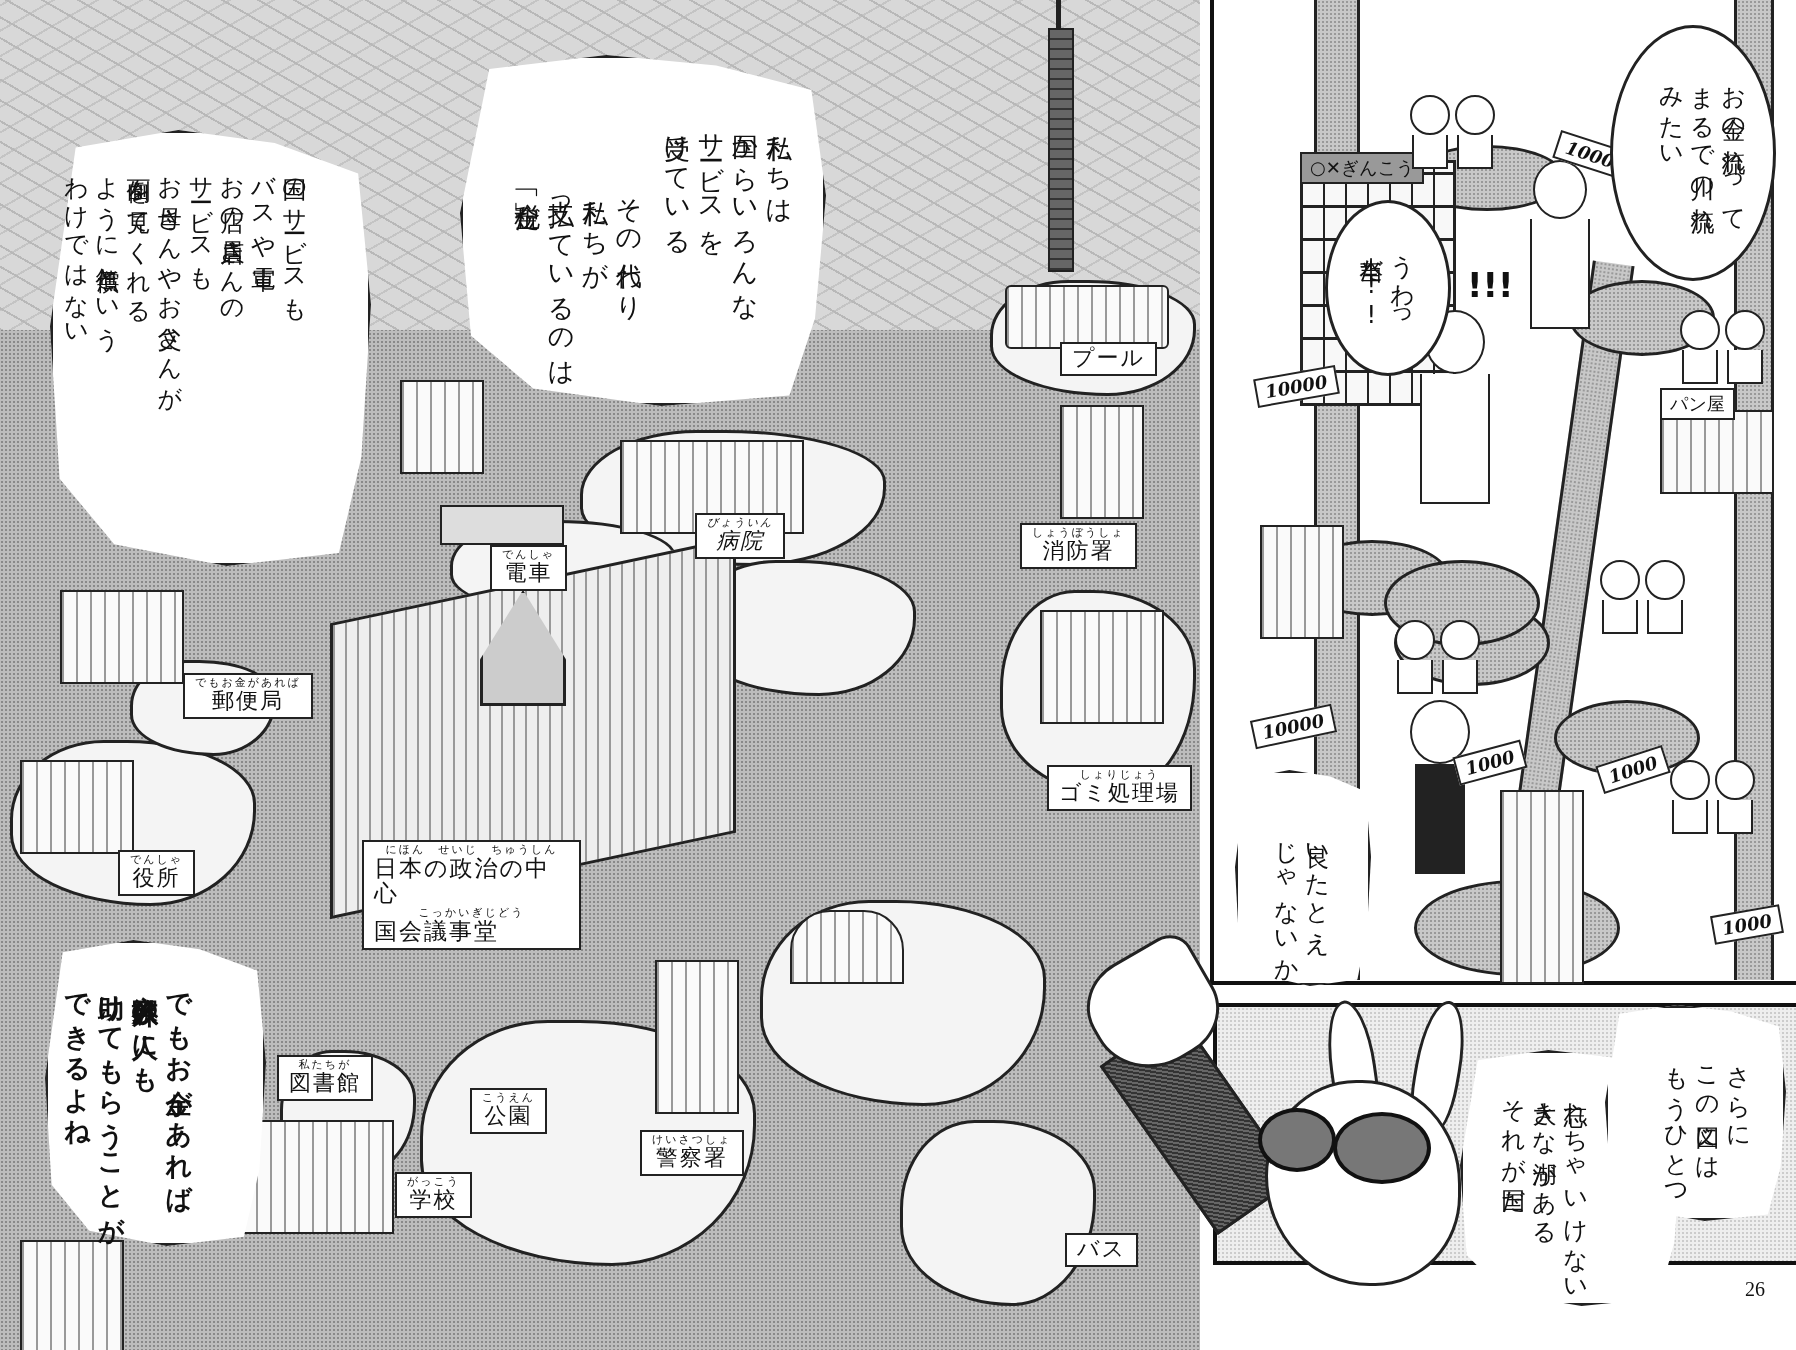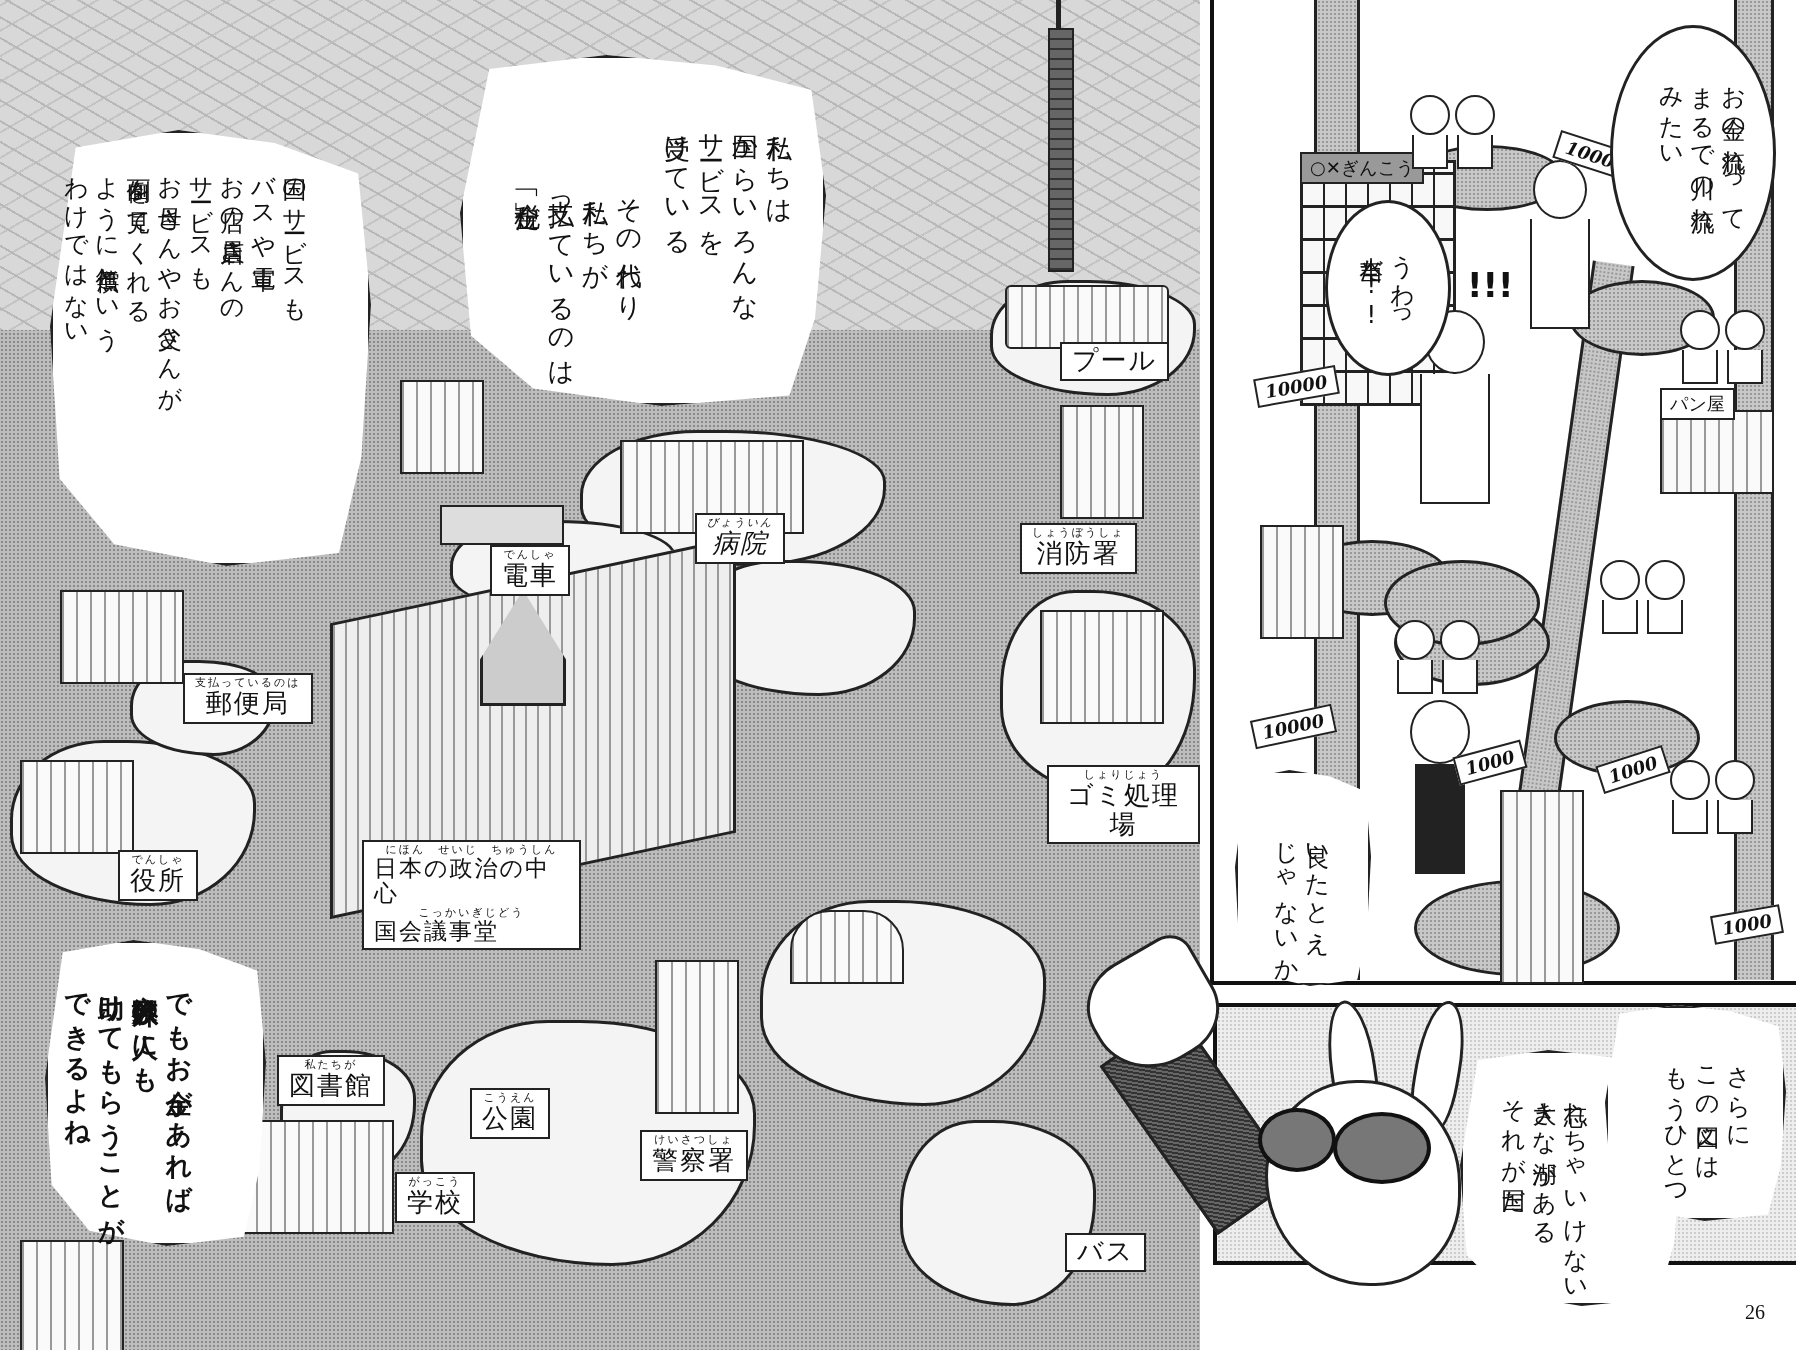--- a/index.html
+++ b/index.html
@@ -15,21 +15,21 @@
       background-image:repeating-linear-gradient(90deg,#999 0 2px,transparent 2px 14px);}
     .tower{position:absolute;left:1048px;top:28px;width:22px;height:240px;background:#666;border:2px solid #222;
       background-image:repeating-linear-gradient(0deg,#333 0 2px,transparent 2px 10px);}
     .tower-tip{position:absolute;left:1056px;top:0;width:5px;height:30px;background:#222;}
     .diet{position:absolute;left:330px;top:580px;width:400px;height:290px;background:#eee;border:3px solid #222;
       transform:skewY(-12deg);background-image:repeating-linear-gradient(90deg,#999 0 2px,transparent 2px 12px);}
     .diet-dome{position:absolute;left:480px;top:590px;width:80px;height:110px;background:#ccc;border:3px solid #222;
       clip-path:polygon(50% 0,100% 60%,100% 100%,0 100%,0 60%);}
     .label{position:absolute;background:#fff;border:2.5px solid #222;text-align:center;padding:2px 10px 4px;line-height:1.1;}
     .label .ruby{display:block;font-size:11px;letter-spacing:2px;}
-    .label .main{display:block;font-size:26px;letter-spacing:2px;}
+    .label .main{display:block;font-size:22px;letter-spacing:2px;}
     .label.big .main{font-size:23px;text-align:left;}
     .bubble{position:absolute;background:#fff;border:3px solid #222;}
     .spiky{clip-path:polygon(8% 4%,40% 0,70% 3%,96% 10%,100% 40%,97% 75%,90% 97%,55% 100%,20% 95%,3% 80%,0 45%);}
     .vtext{position:absolute;writing-mode:vertical-rl;text-orientation:upright;font-size:26px;line-height:1.3;letter-spacing:2px;white-space:pre;}
     .vtext.bold{font-weight:bold;}
     
     .panel-r1{position:absolute;left:1210px;top:0;width:586px;height:985px;border-left:4px solid #111;border-bottom:4px solid #111;background:#fff;overflow:hidden;box-sizing:border-box;}
     .river{position:absolute;background:#c8c8c8;border:3px solid #222;border-radius:50%;
       background-image:radial-gradient(#999 1px,transparent 1.2px);background-size:4px 4px;}
     .stream{position:absolute;background:#c8c8c8;border-left:3px solid #222;border-right:3px solid #222;
@@ -44,21 +44,21 @@
     .exclaim{position:absolute;font-size:34px;font-weight:900;}
     
     .panel-r2{position:absolute;left:1213px;top:1003px;width:583px;height:262px;border:4px solid #111;border-right:none;background:#eee;box-sizing:border-box;overflow:visible;
       background-image:radial-gradient(#ccc 1px,transparent 1.2px);background-size:4px 4px;}
     .rabbit-head{position:absolute;left:1265px;top:1080px;width:190px;height:200px;background:#fff;border:3px solid #222;border-radius:48% 52% 45% 55%;}
     .ear{position:absolute;width:40px;height:130px;background:#fff;border:3px solid #222;border-radius:50% 50% 40% 40%;}
     .glasses{position:absolute;width:70px;height:56px;border-radius:50%;background:#777;border:4px solid #111;}
     .hand{position:absolute;left:1090px;top:950px;width:120px;height:110px;background:#fff;border:3px solid #222;border-radius:40% 20% 40% 50%;transform:rotate(-30deg);}
     .sleeve{position:absolute;left:1150px;top:1020px;width:90px;height:200px;background:#444;border:3px solid #222;transform:rotate(-35deg);
       background-image:repeating-linear-gradient(45deg,#333 0 2px,#666 2px 4px);}
-    .page-num{position:absolute;left:1745px;top:1278px;font-family:"Liberation Serif","DejaVu Serif",serif;font-size:20px;margin-top:23px;}
+    .page-num{position:absolute;left:1745px;top:1278px;font-family:"Liberation Serif","DejaVu Serif",serif;font-size:20px;}
   </style>
 </head>
 <body>
 
 <div class="page">
 
   <div class="map">
     <div class="city-top"></div>
     <div class="tower-tip"></div>
     <div class="tower"></div>
@@ -99,21 +99,21 @@
     </div>
     <div class="label" style="left:490px;top:545px;">
       <span class="ruby">でんしゃ</span>
       <span class="main">電車</span>
     </div>
     <div class="label" style="left:1020px;top:510px;margin-top:13px;">
       <span class="ruby">しょうぼうしょ</span>
       <span class="main">消防署</span>
     </div>
     <div class="label" style="left:183px;top:673px;">
-      <span class="ruby">支払っているのは</span>
+      <span class="ruby">でもお金があれば</span>
       <span class="main">郵便局</span>
     </div>
     <div class="label" style="left:1047px;top:765px;">
       <span class="ruby">しょりじょう</span>
       <span class="main">ゴミ処理場</span>
     </div>
     <div class="label" style="left:118px;top:850px;">
       <span class="ruby">でんしゃ</span>
       <span class="main">役所</span>
     </div>

